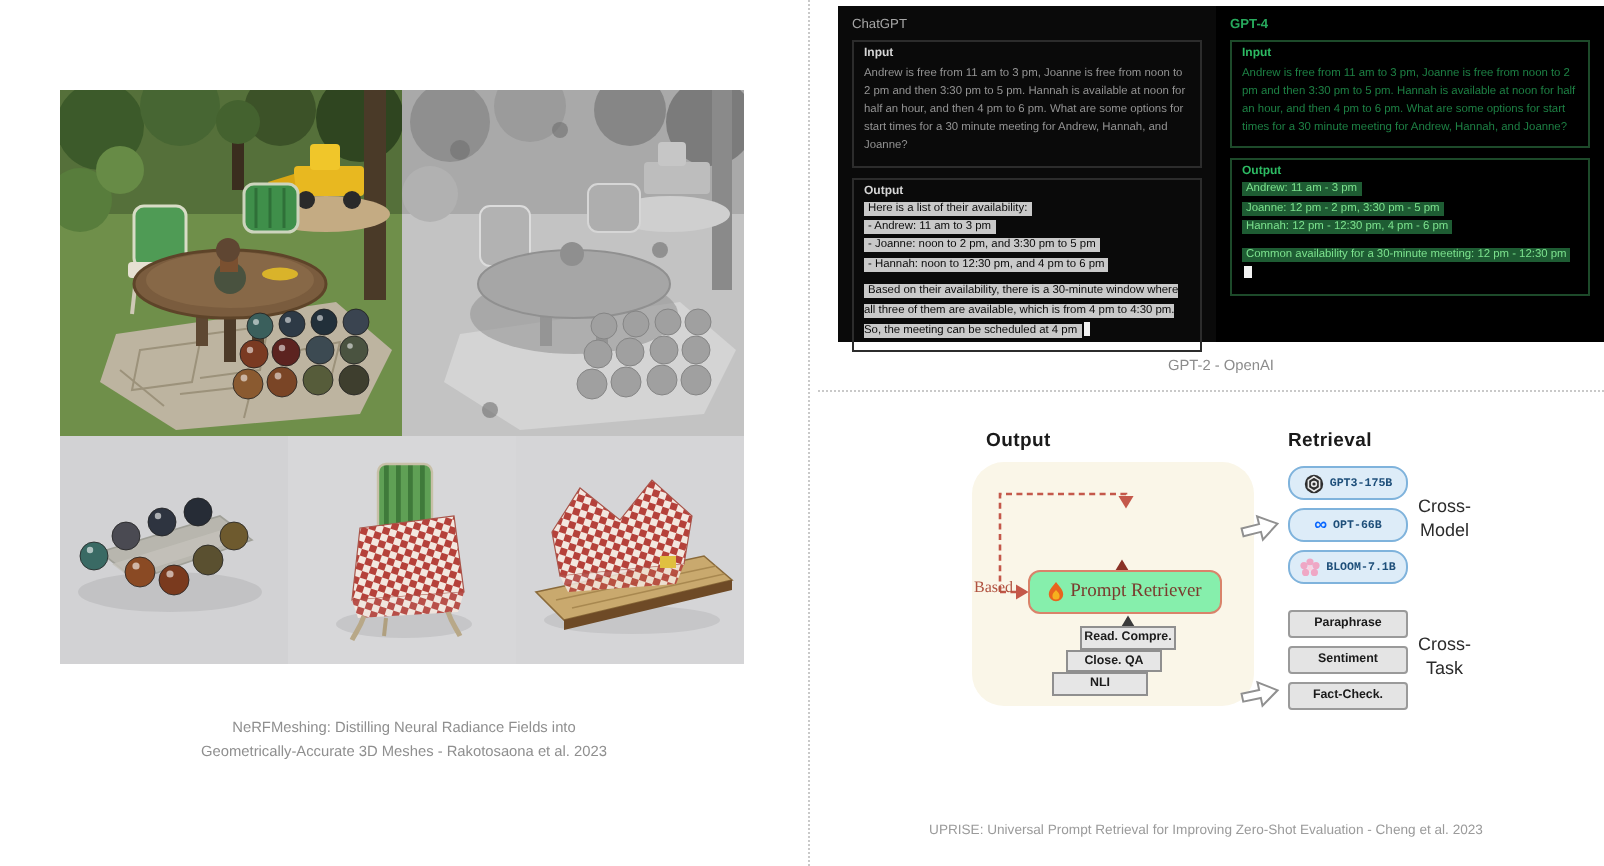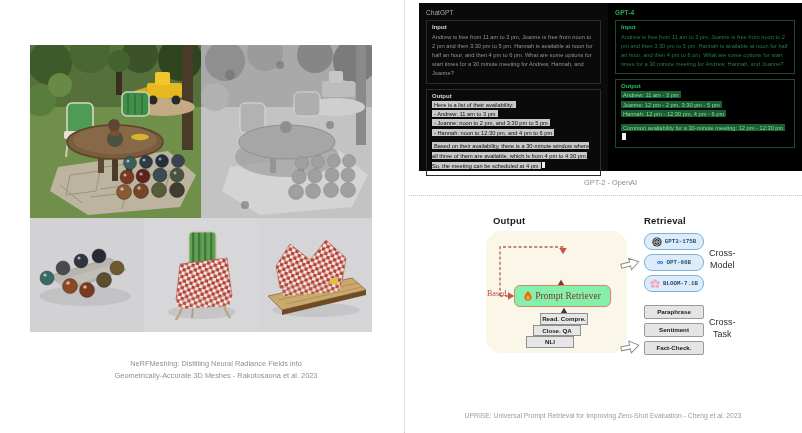--- a/index.html
+++ b/index.html
@@ -8,21 +8,21 @@
   .abs{position:absolute;}
 
   
   .vsep{left:404px;top:0;height:433px;border-left:1px dotted #c9c9c9;width:0;}
   .hsep{left:409px;top:195px;width:393px;border-top:1px dotted #c9c9c9;height:0;}
 
   
   .collage{left:30px;top:45px;width:342px;height:287px;font-size:0;}
   .collage svg{display:block;}
   .nerf-caption{left:0;top:358px;width:404px;text-align:center;color:#8f8f8f;
-                font-size:7.4px;line-height:1.65;padding-left:14px;}
+                font-size:7.4px;line-height:1.65;}
 
   
   .chatpanel{left:419px;top:3px;width:383px;height:168px;background:#030303;display:flex;}
   .pane{box-sizing:border-box;padding:6px 7px 5px 7px;}
   .pane-left{width:189px;background:#0a0a0a;}
   .pane-right{flex:1;background:#000;}
   .pane-title{font-size:6.6px;margin-bottom:4px;}
   .pane-left .pane-title{color:#a6a6a6;}
   .pane-right .pane-title{color:#27a95c;font-weight:bold;}
   .io-box{border:1px solid #2c2c2c;padding:3px 5px 4px 5px;}

